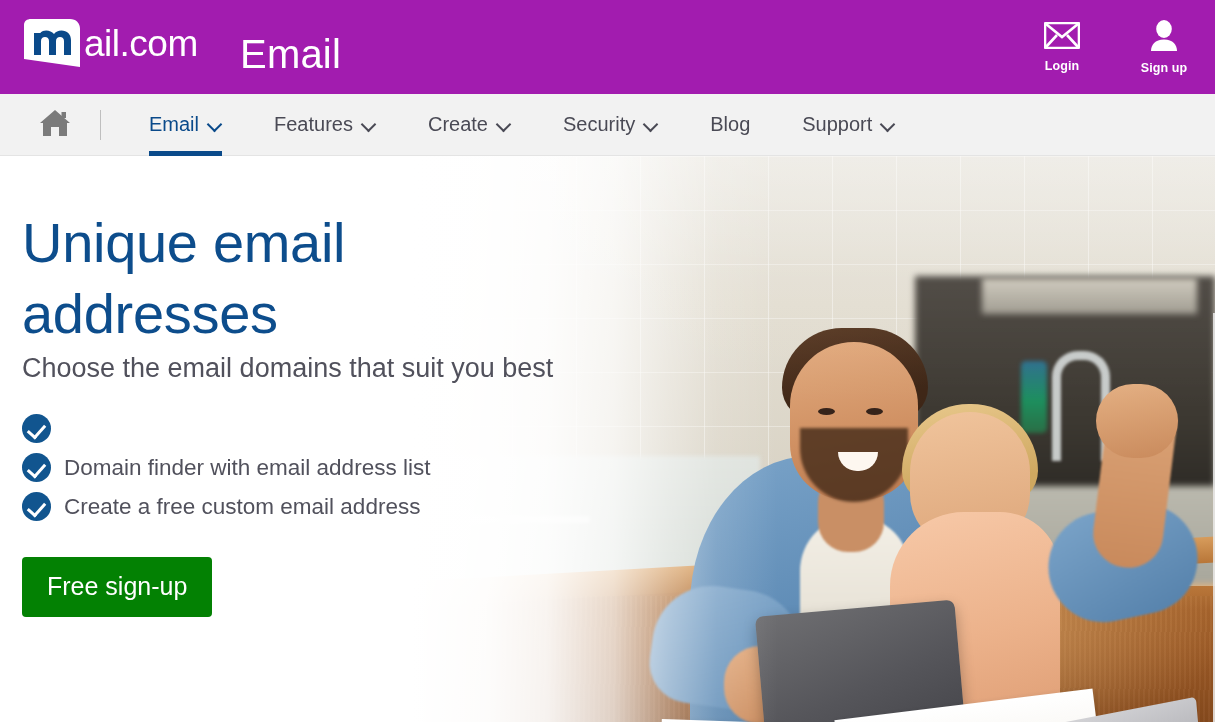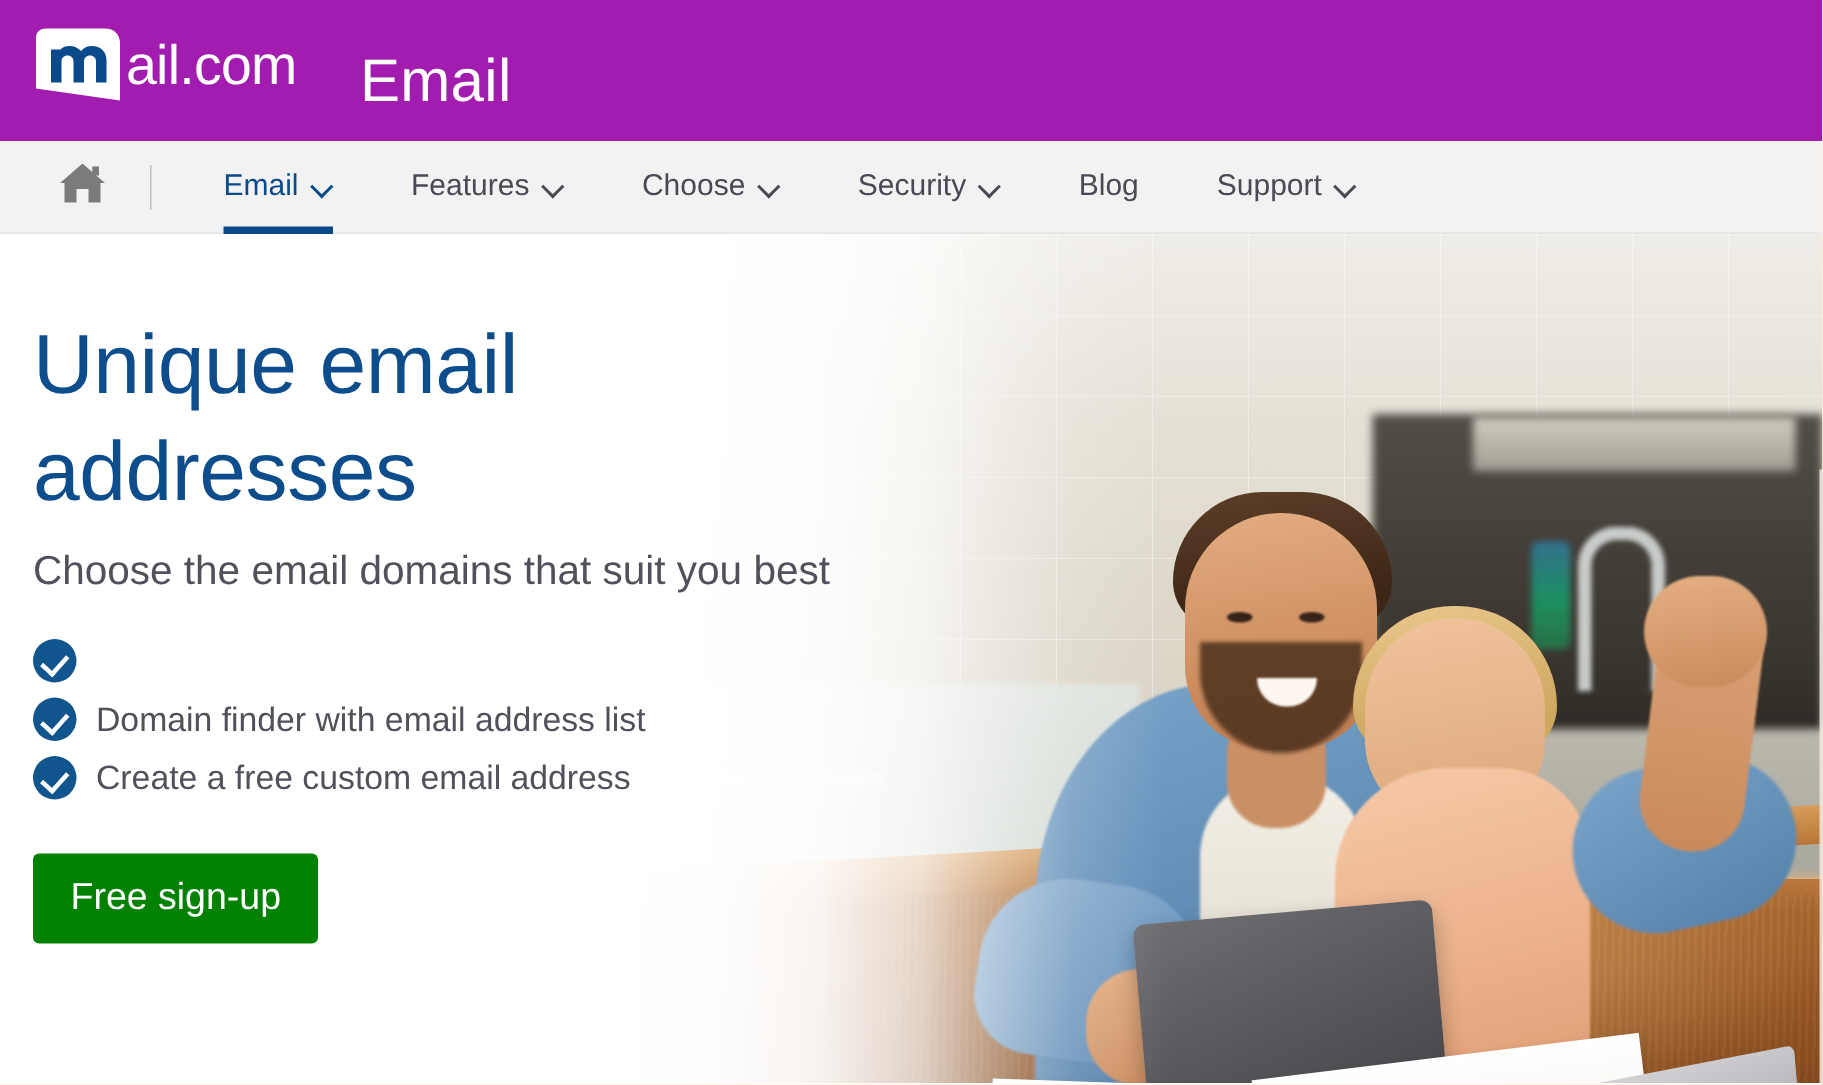--- a/index.html
+++ b/index.html
@@ -424,21 +424,21 @@
   .hero-title {
     color: #0d4d8c;
     font-size: 56px;
     line-height: 1.26;
     font-weight: 400;
     letter-spacing: -0.3px;
     max-width: 420px;
   }
 
   .hero-sub {
-    margin-top: 12px;
+    margin-top: 0;
     color: #51515c;
     font-size: 27px;
     line-height: 1.45;
     font-weight: 400;
     max-width: 560px;
   }
 
   .hero-list {
     list-style: none;
     margin-top: 26px;
@@ -516,20 +516,44 @@
           <path d="M2 8 C2 4 5 2 9 2 L48 2 C54 2 58 6 58 12 L58 50 L2 42 Z" fill="#ffffff"></path>
 
           <path d="M12 16 L12 38 L19 38 L19 24 C19 21.6 20.6 20 23 20 C25.4 20 27 21.6 27 24 L27 38 L34 38 L34 24 C34 21.6 35.6 20 38 20 C40.4 20 42 21.6 42 24 L42 38 L49 38 L49 23 C49 17.4 45 13.6 39.4 13.6 C36.3 13.6 33.6 14.9 32 17 C30.1 14.9 27.3 13.6 24.2 13.6 C21.8 13.6 19.9 14.3 18.6 15.6 L18.6 16 Z" fill="#0a4a8a"></path>
 
           <text x="62" y="39" fill="#ffffff" font-family="'Liberation Sans', sans-serif" font-size="37" letter-spacing="-0.5">ail.com</text>
         </svg>
       </span>
       <span class="brand-word">Email</span>
     </div>
 
+    <div class="header-actions">
+
+      <a class="hdr-action" href="#">
+        <span class="ico">
+          <svg width="36" height="27" viewBox="0 0 36 27" aria-hidden="true">
+            <rect x="1" y="1" width="34" height="25" rx="1" fill="none" stroke="#ffffff" stroke-width="2.6"></rect>
+            <path d="M2 2 L18 15 L34 2" fill="none" stroke="#ffffff" stroke-width="2.6"></path>
+            <path d="M2 25 L13 13 M34 25 L23 13" fill="none" stroke="#ffffff" stroke-width="2.6"></path>
+          </svg>
+        </span>
+        <span class="lbl">Login</span>
+      </a>
+
+      <a class="hdr-action" href="#">
+        <span class="ico">
+          <svg width="30" height="31" viewBox="0 0 30 31" aria-hidden="true">
+            <ellipse cx="15" cy="9" rx="7.8" ry="9" fill="#ffffff"></ellipse>
+            <path d="M15 19.5 C24 19.5 28 25 28 31 L2 31 C2 25 6 19.5 15 19.5 Z" fill="#ffffff"></path>
+          </svg>
+        </span>
+        <span class="lbl">Sign up</span>
+      </a>
+
+    </div>
   </div>
 
   <div class="navbar">
 
     <span class="nav-home">
       <span>
         <svg width="34" height="30" viewBox="0 0 34 30" aria-hidden="true">
           <path d="M17 2 L32 15 L29 15 L29 28 L21 28 L21 19 L13 19 L13 28 L5 28 L5 15 L2 15 Z" fill="#7b7b7b"></path>
           <rect x="23.5" y="4" width="4.5" height="6" fill="#7b7b7b"></rect>
         </svg>
@@ -545,21 +569,21 @@
         <span class="chev"></span>
         <span class="nav-underline"></span>
       </span>
 
       <span class="nav-item">
         <span>Features</span>
         <span class="chev"></span>
       </span>
 
       <span class="nav-item">
-        <span>Choose</span>
+        <span>Create</span>
         <span class="chev"></span>
       </span>
 
       <span class="nav-item">
         <span>Security</span>
         <span class="chev"></span>
       </span>
 
       <span class="nav-item">
         <span>Blog</span>

